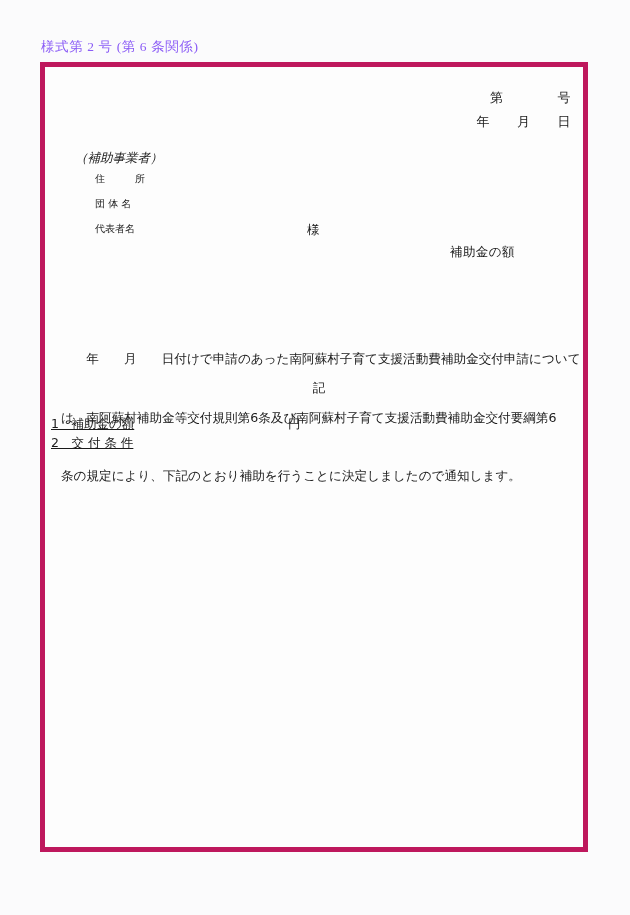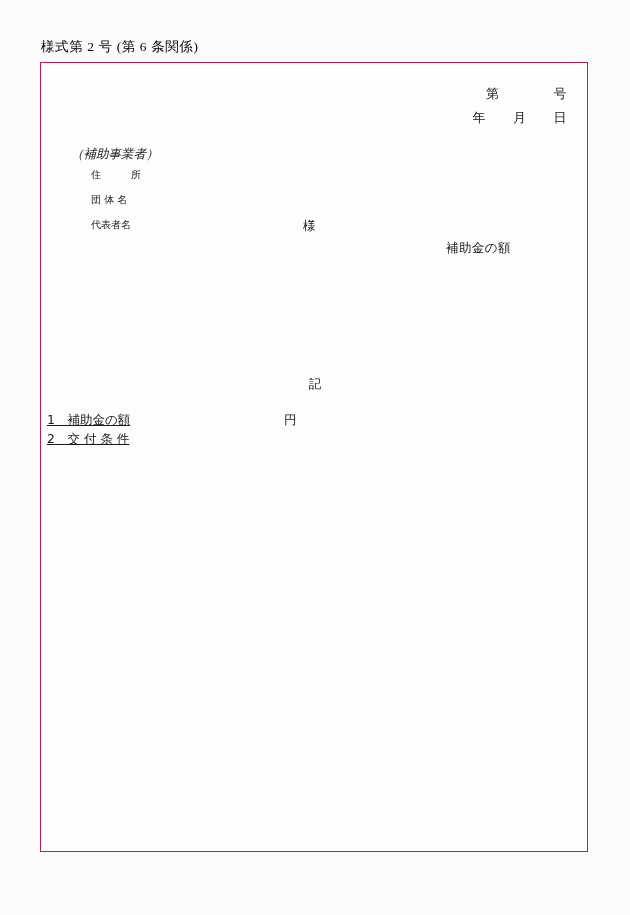--- a/index.html
+++ b/index.html
@@ -25,31 +25,31 @@
   }
 
   
   .form-caption {
     position: absolute;
     left: 41px;
     top: 38px;
     font-size: 13.5px;
     letter-spacing: 0.6px;
     white-space: pre;
-    color: #000000;
+    color: #8b5cf6;
   }
 
   
   .doc-frame {
     position: absolute;
     left: 40px;
     top: 62px;
     width: 548px;
     height: 790px;
-    border: 1px solid #be185d;
+    border: 5px solid #be185d;
     box-sizing: border-box;
     background: #fdfdfd;
   }
 
   .inner {
     position: absolute;
     left: 0;
     top: 0;
     width: 548px;
     height: 790px;
@@ -166,20 +166,25 @@
 
       <div class="abs field-row row-org">団 体 名</div>
 
       <div class="abs field-row row-rep">代表者名</div>
 
       <div class="abs sama">様</div>
 
       <div class="abs issuer">補助金の額</div>
 
 
+      <div class="abs body-block">
+        <div class="body-line">　　年　　月　　日付けで申請のあった南阿蘇村子育て支援活動費補助金交付申請について</div>
+        <div class="body-line">は、南阿蘇村補助金等交付規則第6条及び南阿蘇村子育て支援活動費補助金交付要綱第6</div>
+        <div class="body-line">条の規定により、下記のとおり補助を行うことに決定しましたので通知します。</div>
+      </div>
 
       <div class="abs ki-mark">記</div>
 
       <div class="abs item item-1">1　補助金の額</div>
 
       <div class="abs yen-unit">円</div>
 
       <div class="abs item item-2">2　交 付 条 件</div>
 
     </div>

